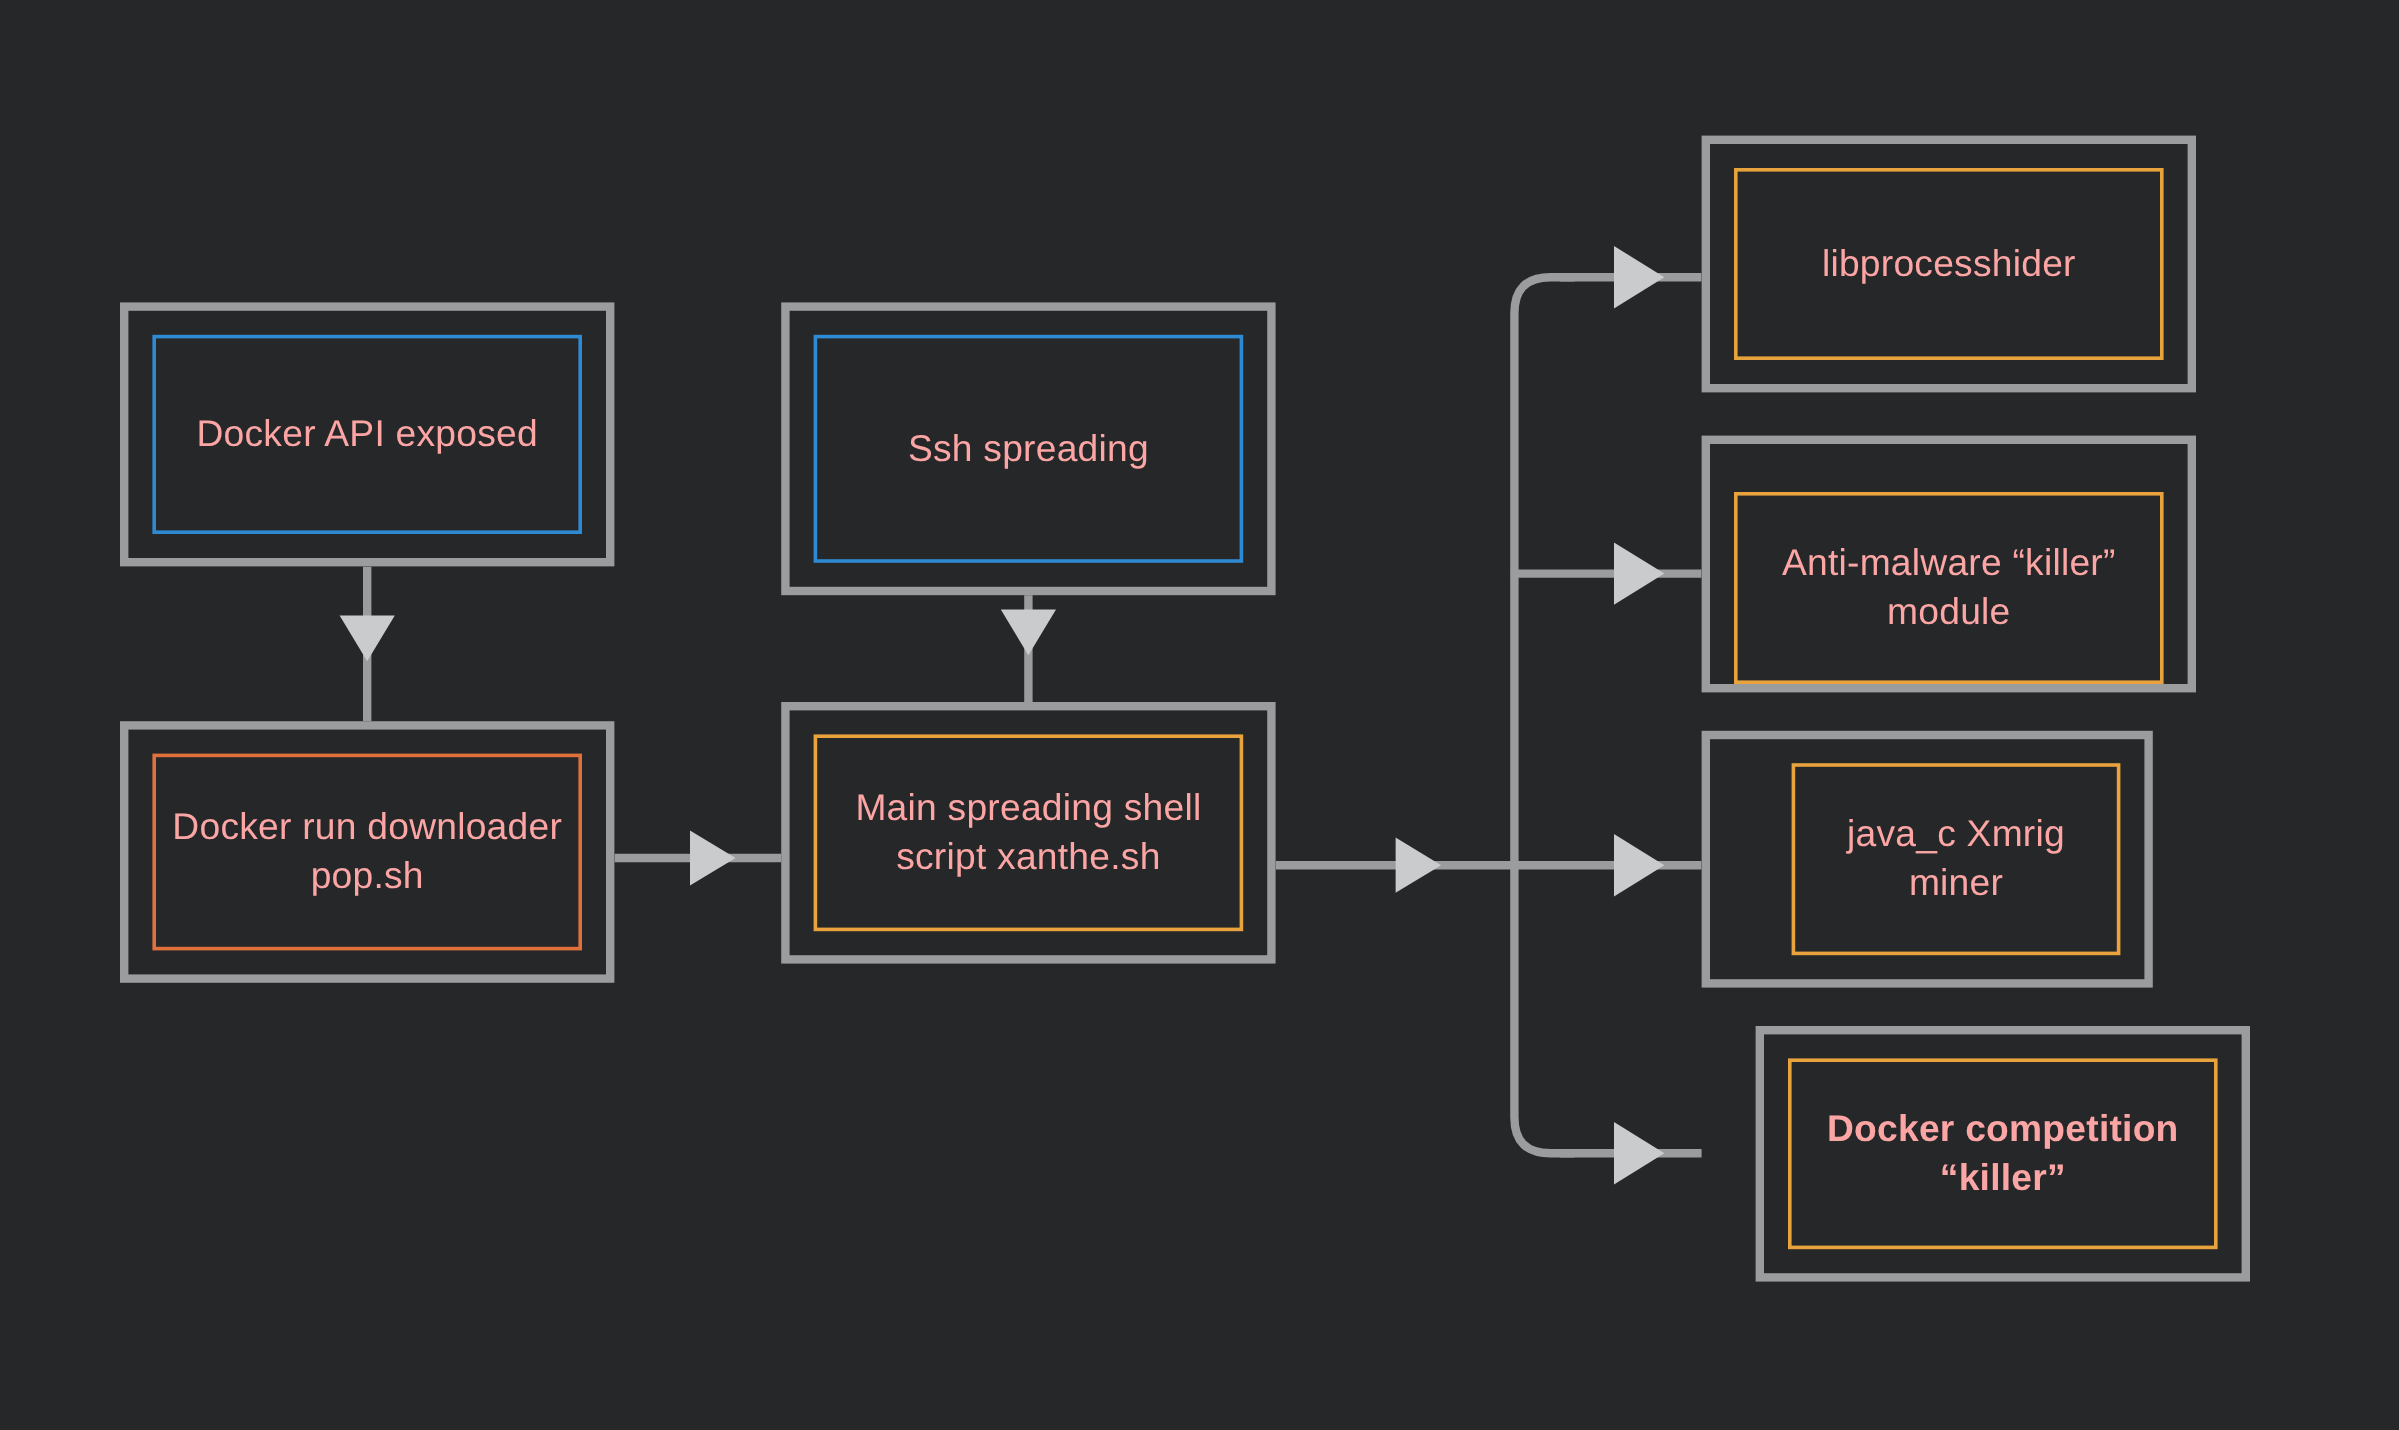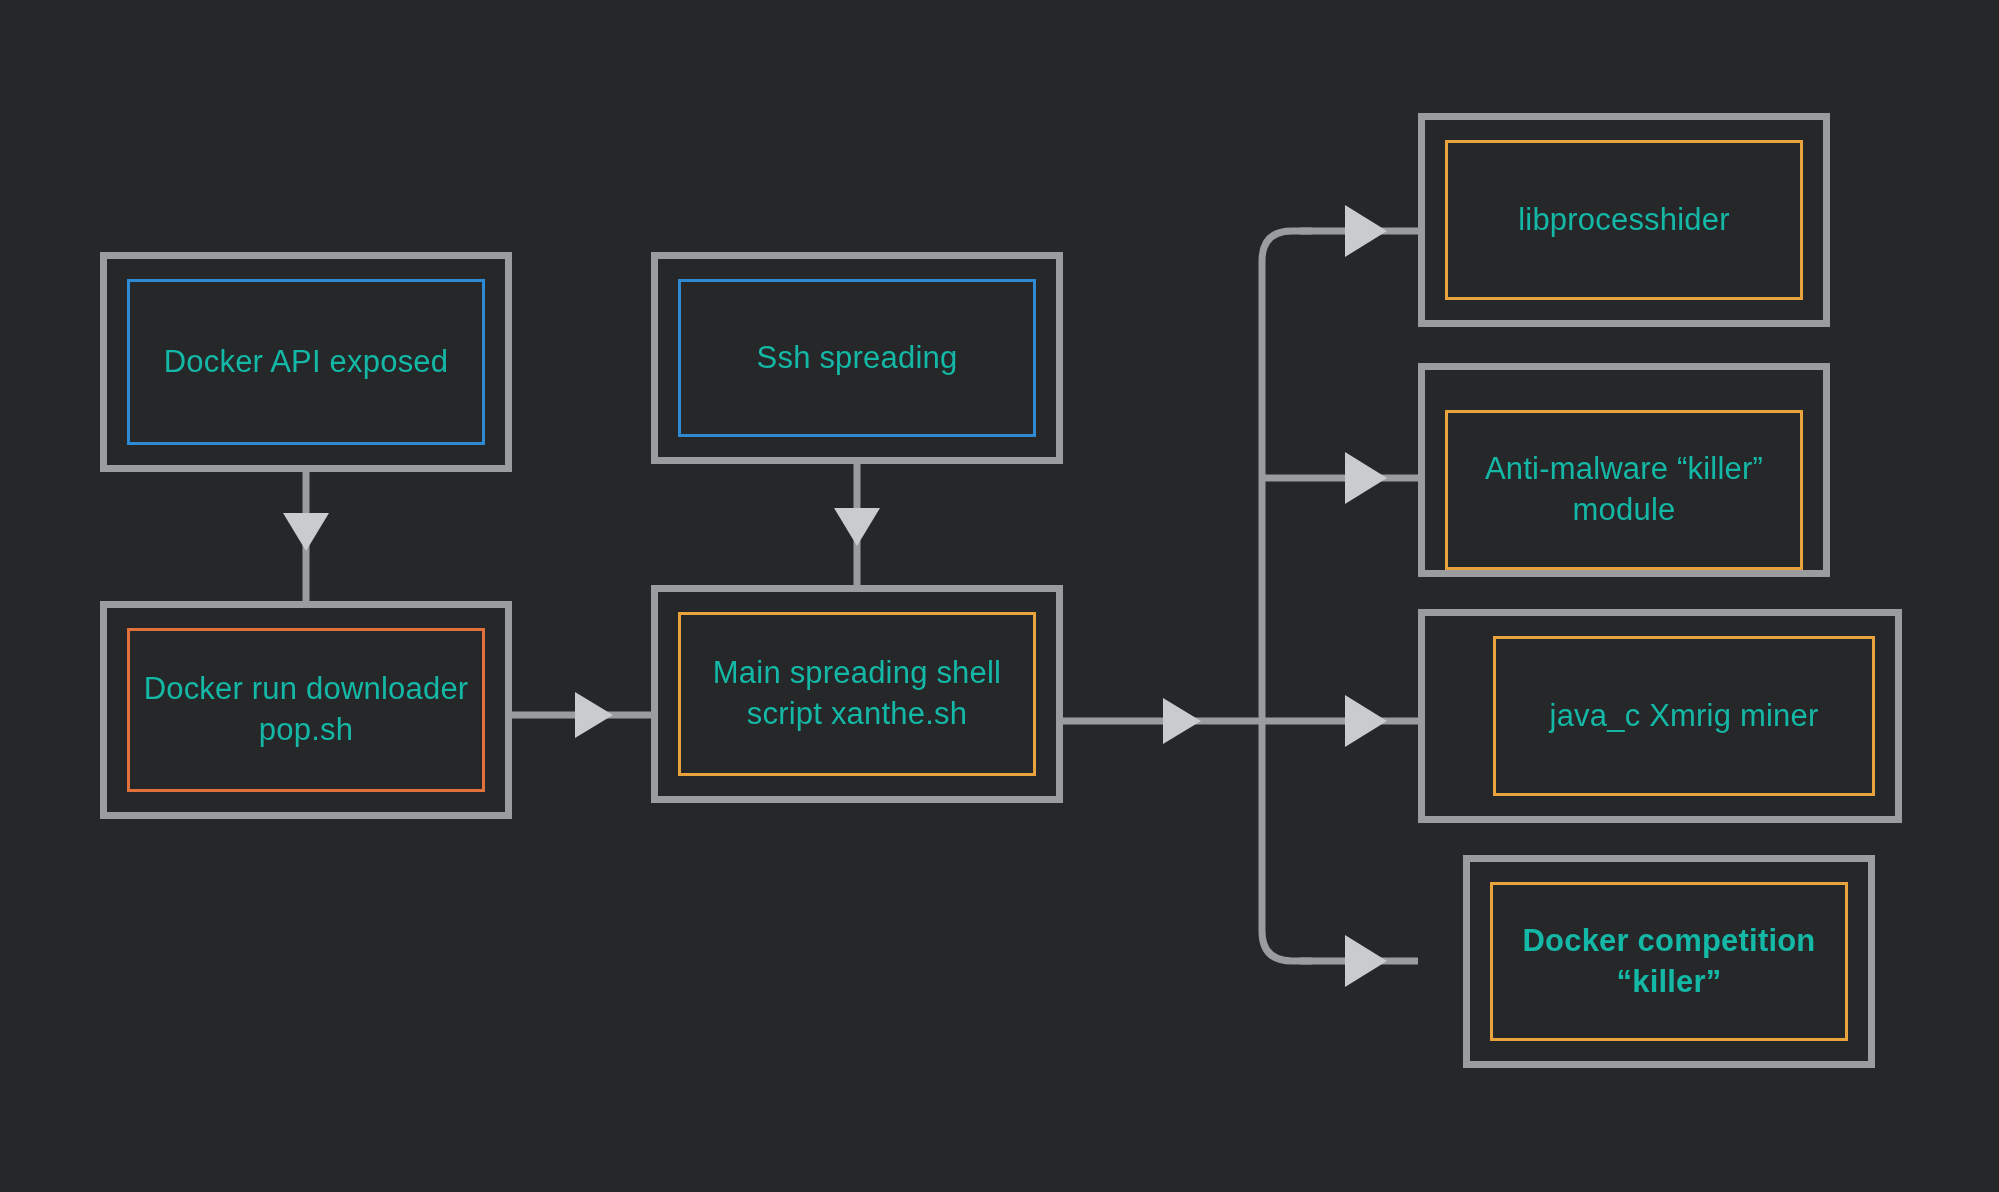--- a/index.html
+++ b/index.html
@@ -50,37 +50,37 @@
     display: flex;
     align-items: center;
     justify-content: center;
     text-align: center;
   }
   .node.accent-blue   .inner { border-color: #2f8ad4; }
   .node.accent-red    .inner { border-color: #e0703c; }
   .node.accent-orange .inner { border-color: #e8a33d; }
 
   .node .label {
-    color: #14b8a6;
+    color: #fca5a5;
     font-size: 31px;
     line-height: 1.32;
     letter-spacing: 0.2px;
     white-space: pre-line;
     padding: 0 10px;
   }
 
   
   #node-docker-api    { left: 100px;  top: 252px;  width: 412px;  height: 220px; align-items: center; }
-  #node-ssh-spreading { left: 651px;  top: 252px;  width: 412px;  height: 212px; }
+  #node-ssh-spreading { left: 651px;  top: 252px;  width: 412px;  height: 244px; }
   #node-pop-sh        { left: 100px;  top: 601px;  width: 412px;  height: 218px; }
   #node-xanthe-sh     { left: 651px;  top: 585px;  width: 412px;  height: 218px; }
 
   #node-libprocesshider { left: 1418px; top: 113px;  width: 412px; height: 214px; }
   #node-anti-malware    { left: 1418px; top: 363px;  width: 412px; height: 214px; align-items: flex-end; }
-  #node-xmrig-miner     { left: 1418px; top: 609px;  width: 484px; height: 214px; padding-left: 48px; }
+  #node-xmrig-miner     { left: 1418px; top: 609px;  width: 376px; height: 214px; padding-left: 48px; }
   #node-docker-killer   { left: 1463px; top: 855px;  width: 412px; height: 213px; font-weight: bold; }
 </style>
 </head>
 <body>
 
 <div id="canvas">
 
   <svg id="connectors" viewBox="0 0 1999 1192" width="1999" height="1192" xmlns="http://www.w3.org/2000/svg">
 
     <g>

